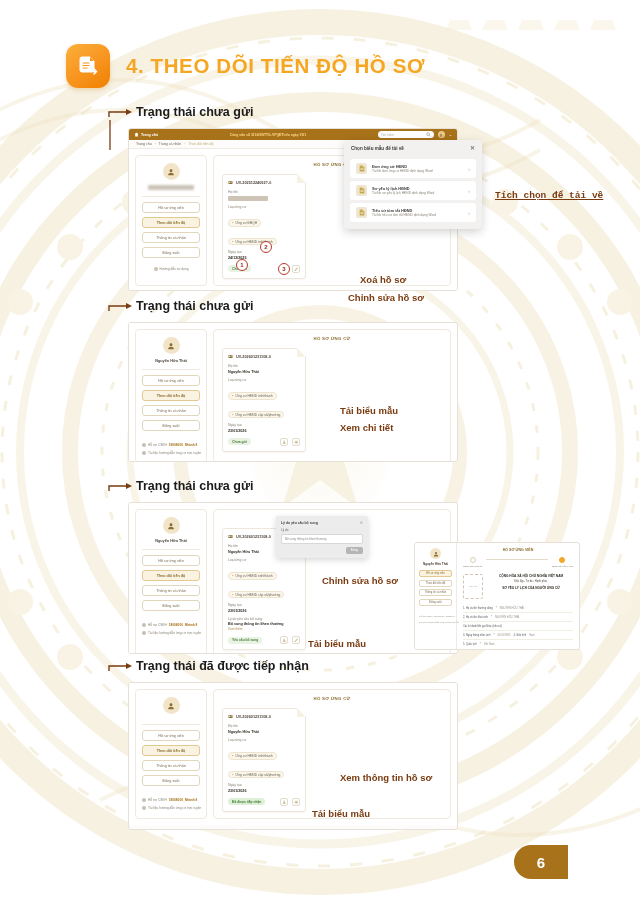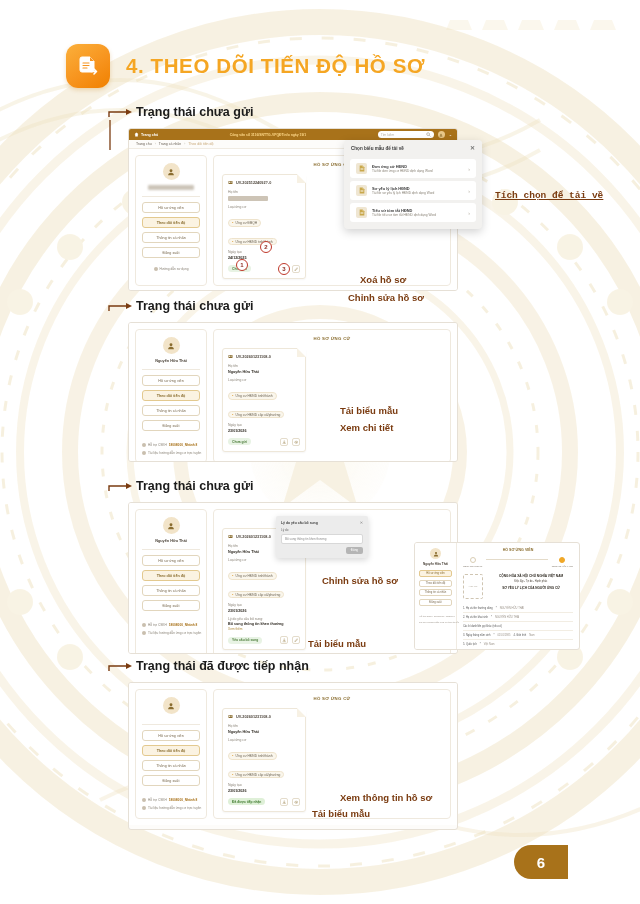--- a/index.html
+++ b/index.html
@@ -1046,18 +1046,18 @@
     </g>
     <g fill="#7a3b10">
       <polygon points="336,780 328,776 328,784"></polygon>
       <polygon points="308,815 300,811 300,819"></polygon>
       <circle cx="284" cy="798" r="2.4"></circle>
       <circle cx="267" cy="798" r="2.4"></circle>
       <circle cx="228" cy="800" r="2.4"></circle>
     </g>
   </svg>
 
-  <div class="anno" style="left:340px; top:772px;margin-top:20px;">Xem thông tin hồ sơ</div>
+  <div class="anno" style="left:340px; top:772px;">Xem thông tin hồ sơ</div>
   <div class="anno" style="left:312px; top:808px;">Tải biểu mẫu</div>
 
   <div class="page-badge">6</div>
 
 </div>
 
 </body></html>

